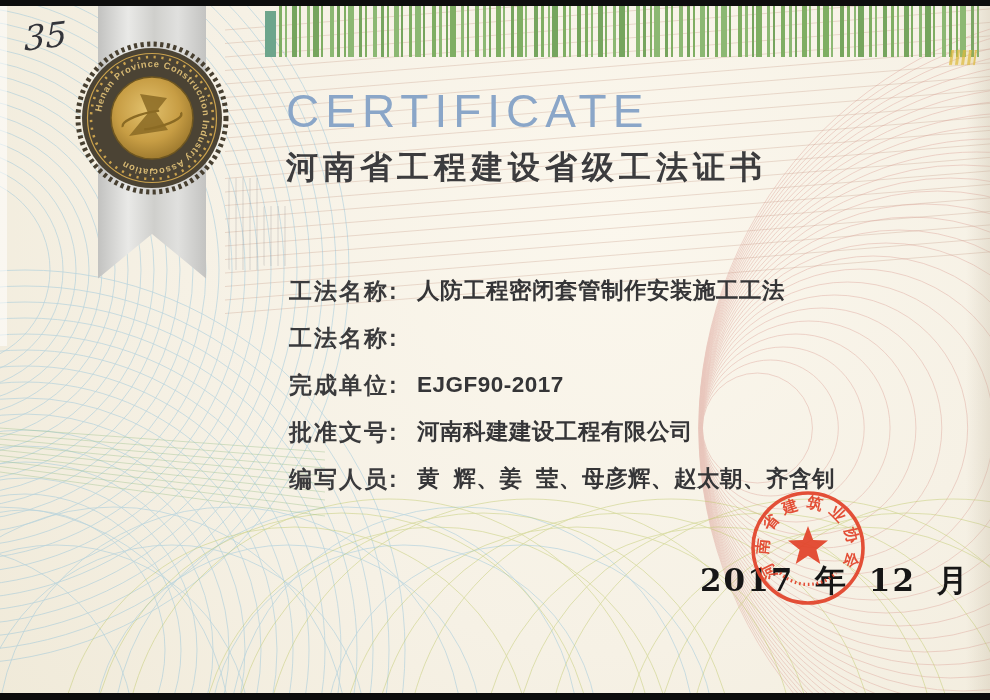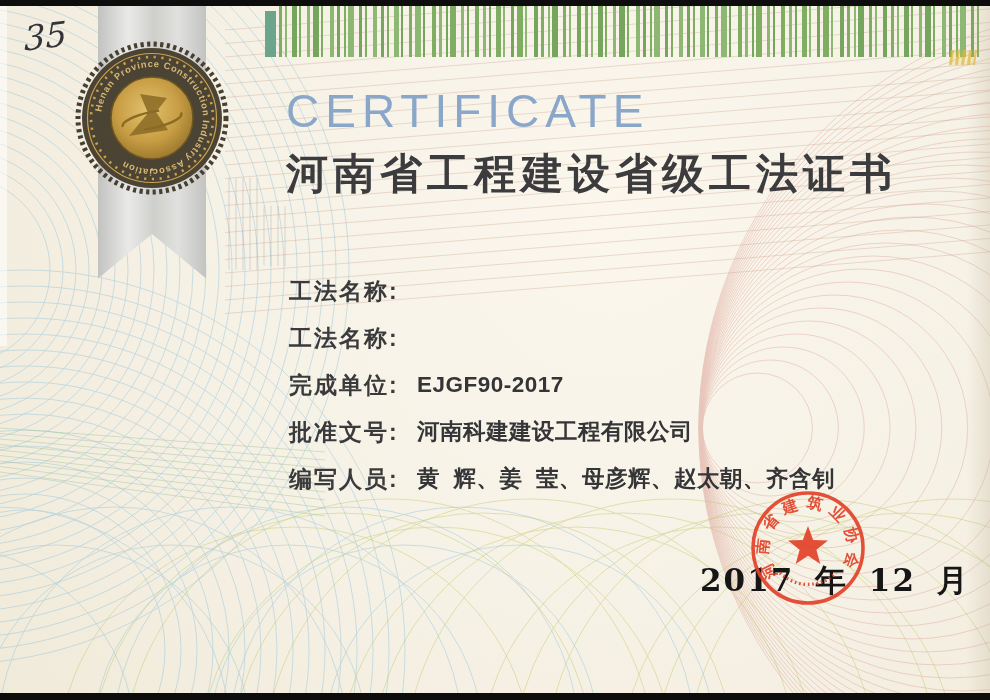--- a/index.html
+++ b/index.html
@@ -33,21 +33,21 @@
     background:linear-gradient(90deg,#c2c2c0 0%,#e9e9e7 28%,#cfcfcc 52%,#e0e0de 74%,#c3c3c1 100%);
     clip-path:polygon(0 0,100% 0,100% 98%,50% 82%,0 98%);}
   .medal{position:absolute;left:67px;top:33px;z-index:7;}
   
   .hand-number{position:absolute;left:24px;top:16px;z-index:12;
     font-family:"DejaVu Serif",serif;font-style:italic;font-size:34px;color:#33343a;
     transform:rotate(-7deg) skewX(-6deg);}
   .title-en{position:absolute;left:286px;top:84px;z-index:10;
     font-size:46px;font-weight:400;letter-spacing:6px;color:#8aa6c8;}
   .title-zh{position:absolute;left:286px;top:146px;z-index:10;
-    font-size:42px;font-weight:700;letter-spacing:5px;color:#3c3c3e;}
+    font-size:32px;font-weight:700;letter-spacing:5px;color:#3c3c3e;}
   .fields{position:absolute;left:289px;top:276px;z-index:10;}
   .field-row{display:flex;align-items:flex-start;line-height:30px;margin-bottom:17px;}
   .field-label{flex:none;width:128px;font-size:23px;font-weight:600;letter-spacing:2px;color:#3a3a3c;}
   .field-value{font-size:22.5px;font-weight:700;letter-spacing:0.5px;color:#353537;white-space:pre;}
   .date-line{position:absolute;left:700px;top:560px;z-index:10;
     font-family:"DejaVu Serif","Liberation Serif",serif;font-size:31px;font-weight:700;
     color:#161616;word-spacing:8px;letter-spacing:2px;}
   .seal{position:absolute;left:745px;top:486px;z-index:11;opacity:.93;}
   .yellow-mark{position:absolute;left:950px;top:50px;width:26px;height:15px;z-index:5;opacity:.75;
     transform:skewX(-8deg);filter:blur(.4px);
@@ -328,20 +328,21 @@
 </svg>
 
 <div class="hand-number">35</div>
 
 <div class="title-en">CERTIFICATE</div>
 <div class="title-zh">河南省工程建设省级工法证书</div>
 
 <div class="fields">
   <div class="field-row">
     <span class="field-label">工法名称:</span>
+    <span class="field-value">人防工程密闭套管制作安装施工工法</span>
   </div>
   <div class="field-row">
     <span class="field-label">工法名称:</span>
   </div>
   <div class="field-row">
     <span class="field-label">完成单位:</span>
     <span class="field-value">EJGF90-2017</span>
   </div>
   <div class="field-row">
     <span class="field-label">批准文号:</span>

